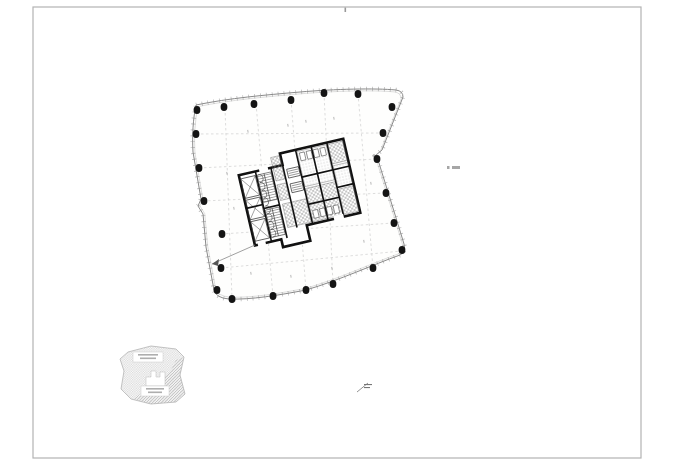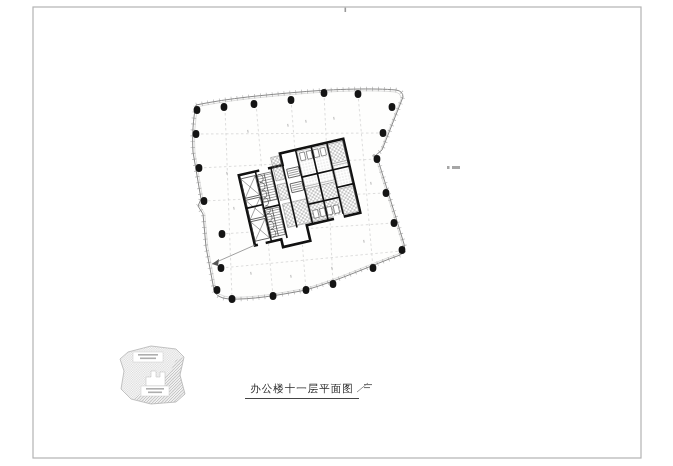--- a/index.html
+++ b/index.html
@@ -182,16 +182,13 @@
         <path d="M357,392 L368,383" stroke="#777777" stroke-width="0.8" fill="none"></path>
         <rect x="364" y="384" width="8" height="1.1" fill="#777777"></rect>
         <rect x="364" y="387" width="6" height="1.1" fill="#777777"></rect>
       </g>
     <g id="micro-note">
         <rect x="447" y="166" width="2.5" height="3" fill="#979797" opacity="0.85"></rect>
         <rect x="452" y="166" width="8" height="3" fill="#979797" opacity="0.85"></rect>
       </g>
   </svg>
 
-  <div class="title-block">
-    <span class="t">办公楼十一层平面图</span>
-  </div>
 </div>
 
 </body></html>

